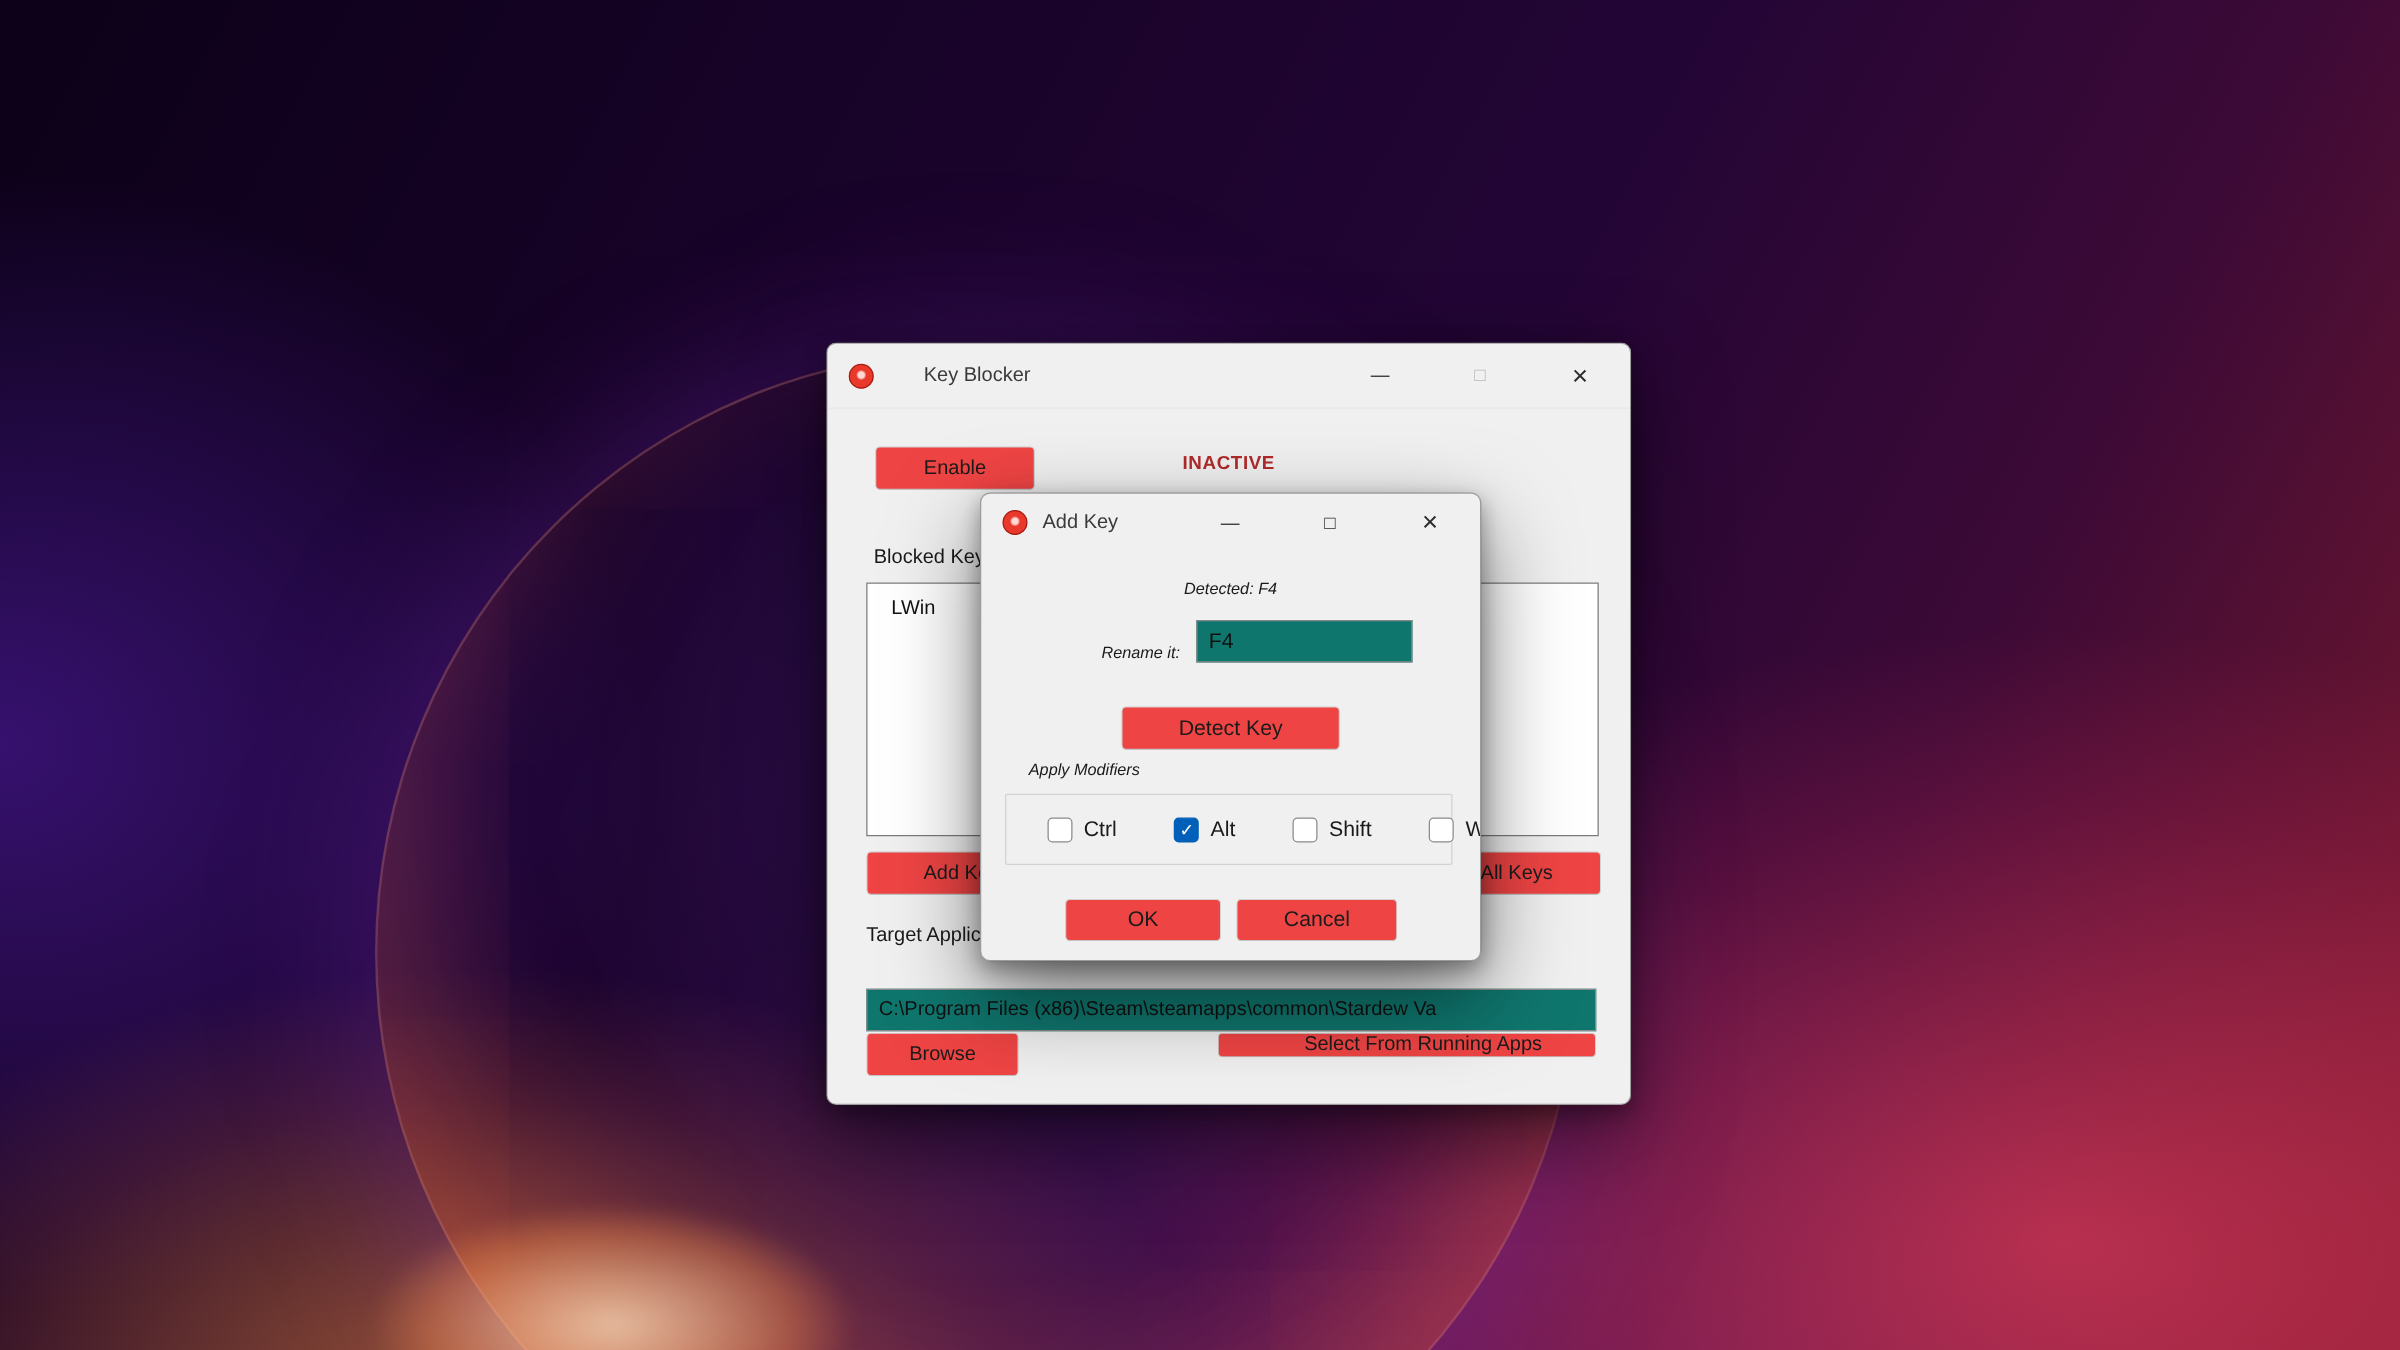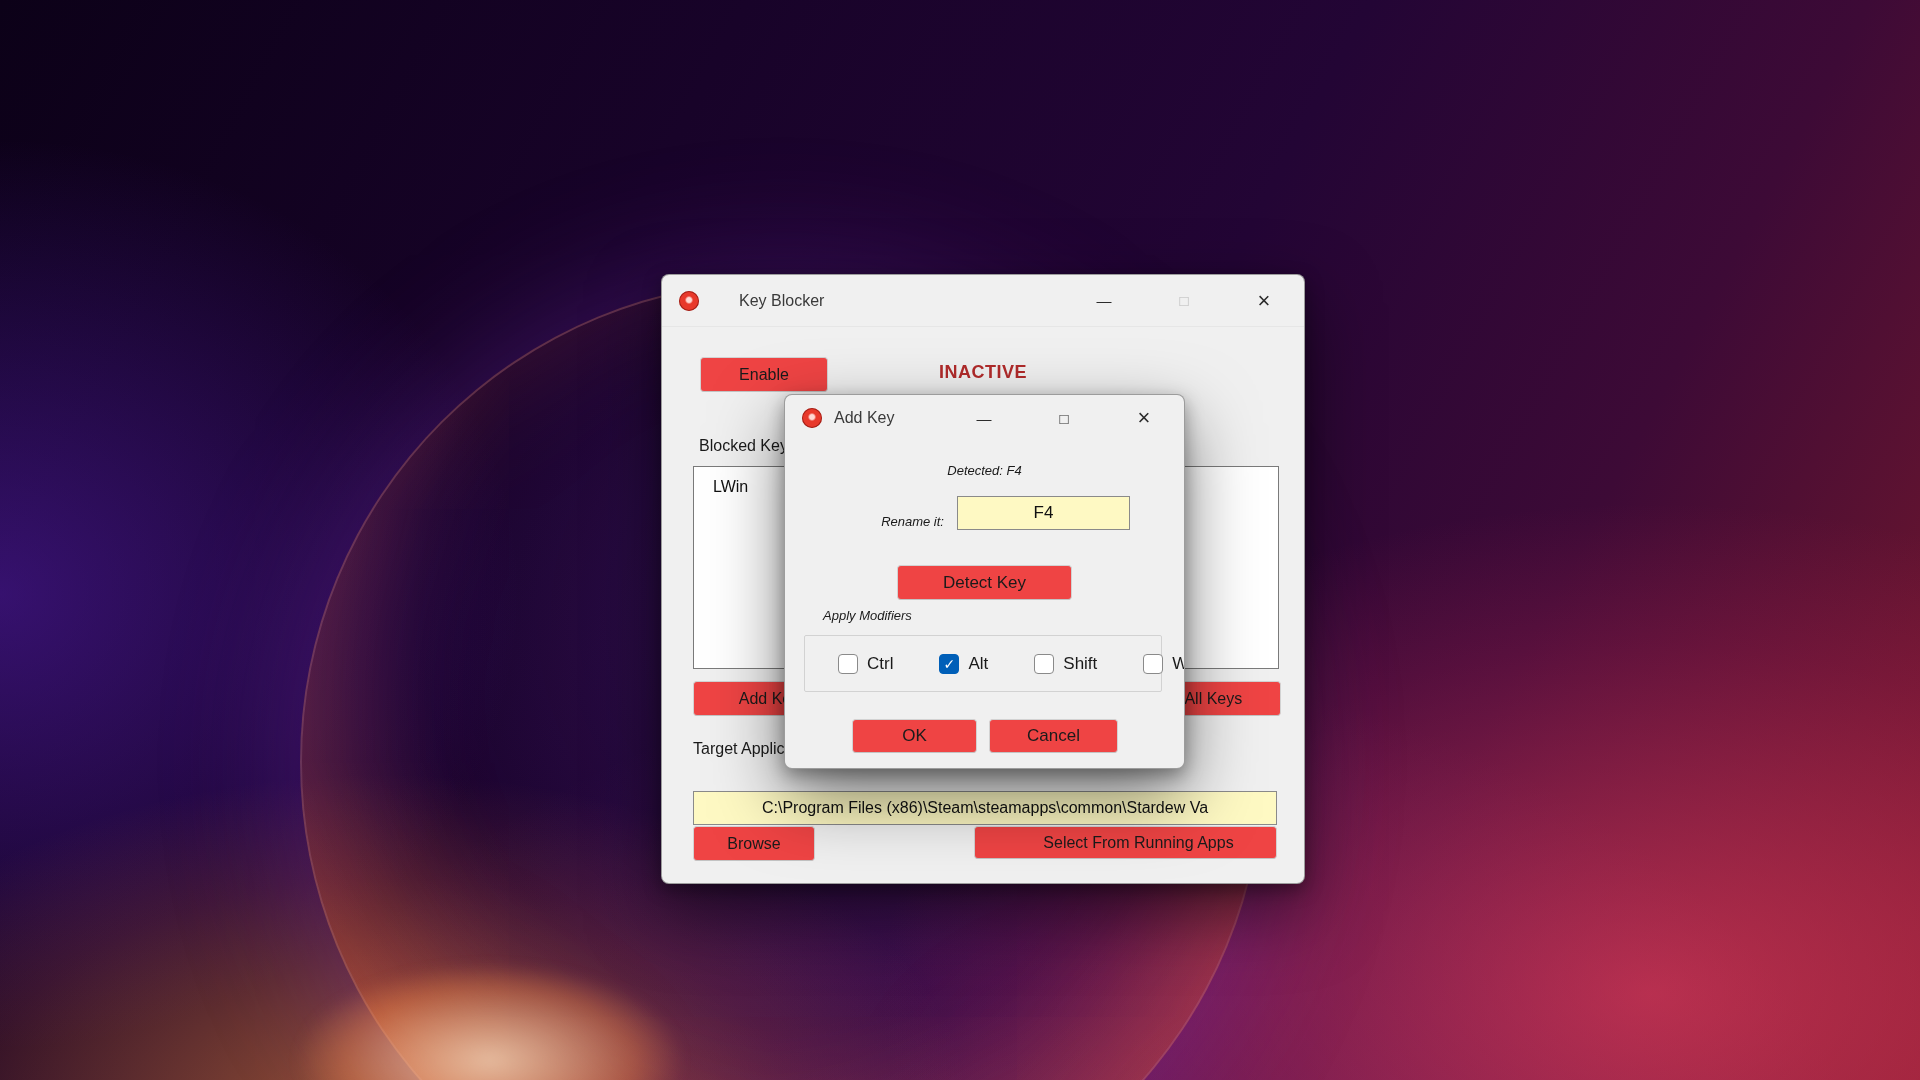--- a/index.html
+++ b/index.html
@@ -55,33 +55,33 @@
     background:#ef4444;border:1px solid #d2d2d2;border-bottom-color:#c3c3c3;border-radius:4px;
     font-size:16px;color:#1b1b1b;white-space:nowrap;
   }
   .dialog .btn{font-size:17px;}
 
   .label{position:absolute;font-size:16px;color:#1a1a1a;white-space:nowrap;}
   .dialog .label{font-size:13px;font-style:italic;}
 
   .status-text{
     position:absolute;left:50%;transform:translateX(-50%);top:87px;
-    font-size:18px;font-weight:bold;letter-spacing:0.5px;
+    font-size:15px;font-weight:bold;letter-spacing:0.5px;
   }
 
   .listbox{
     position:absolute;left:31px;top:191px;width:586px;height:203px;box-sizing:border-box;
     background:#ffffff;border:1px solid #7a7a7a;
   }
   .list-item{padding:11px 19px;font-size:16px;color:#111;}
 
   .textfield{
-    position:absolute;box-sizing:border-box;background:#fef9c3;border:1px solid #8a8a8a;
+    position:absolute;box-sizing:border-box;background:#0f766e;border:1px solid #8a8a8a;
     font-family:"Liberation Sans","DejaVu Sans",sans-serif;font-size:16px;color:#111;
-    padding:0 9px;outline:none;border-radius:0;text-align:center;
+    padding:0 9px;outline:none;border-radius:0;
   }
 
   .groupbox{
     position:absolute;left:19px;top:240px;width:358px;height:57px;box-sizing:border-box;
     border:1px solid #d2d2d2;border-radius:2px;
     display:flex;align-items:center;padding-left:13px;gap:26px;
   }
   .chk-item{display:flex;align-items:center;gap:9px;padding-left:20px;}
   .checkbox{
     width:20px;height:20px;box-sizing:border-box;border:1px solid #8a8a8a;border-radius:4px;
@@ -123,21 +123,21 @@
   <div class="btn" style="left:31px;top:406px;width:152px;height:35px;">Add Key</div>
 
   <div class="btn" style="left:441px;top:406px;width:178px;height:35px;">Block All Keys</div>
 
   <div class="label" style="left:31px;top:465px;">Target Application:</div>
 
   <input class="textfield" style="left: 31px; top: 504px; width: 584px; height: 34px; margin-top: 12px;" value="C:\Program Files (x86)\Steam\steamapps\common\Stardew Va">
 
   <div class="btn" style="left:31px;top:551px;width:122px;height:35px;">Browse</div>
 
-  <div class="btn" style="left:312px;top:551px;width:303px;height:33px;padding-left:26px;">Select From Running Apps</div>
+  <div class="btn" style="left:312px;top:551px;width:303px;height:20px;padding-left:26px;">Select From Running Apps</div>
 </div>
 
 <div class="window dialog">
   <div class="titlebar">
     <span class="app-icon"></span>
     <span class="win-title">Add Key</span>
     <div class="caption-buttons">
       <span class="cap minimize">—</span>
       <span class="cap maximize">□</span>
       <span class="cap close">×</span>

